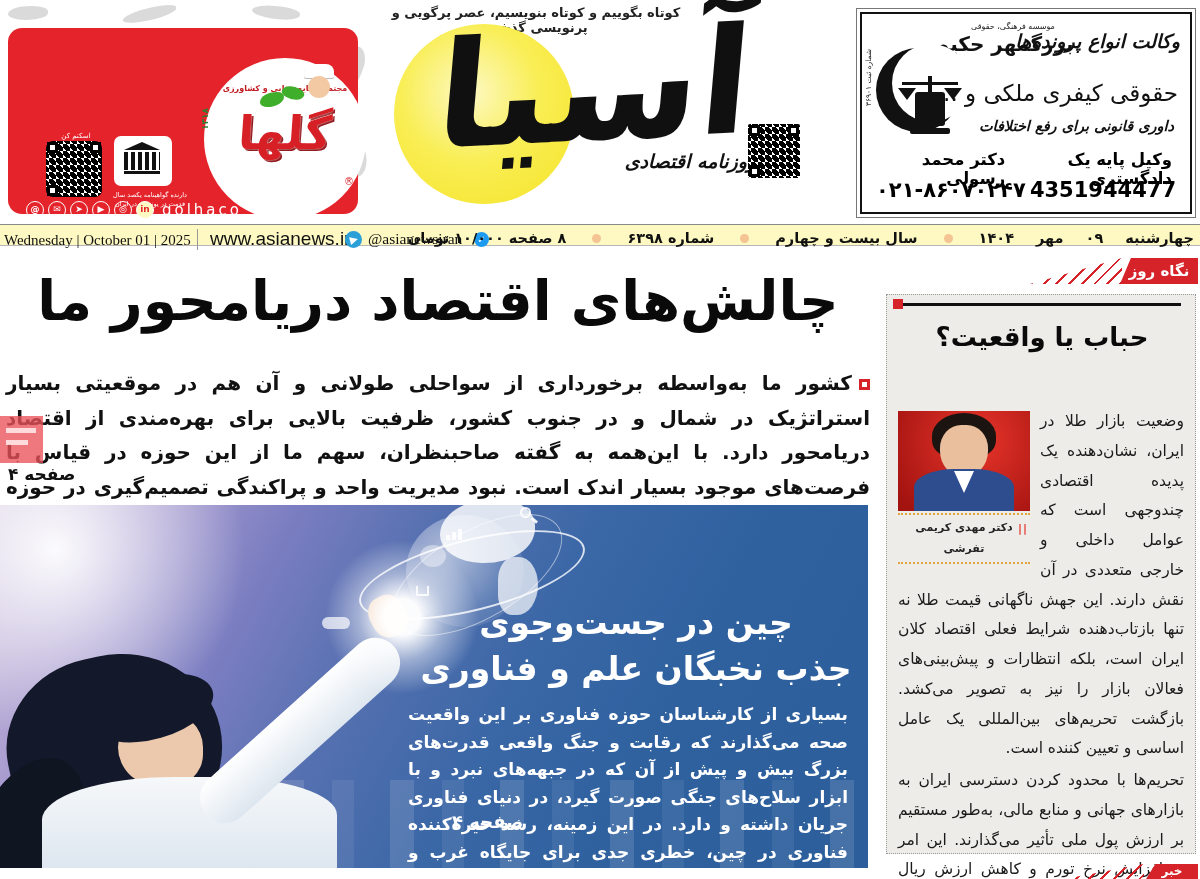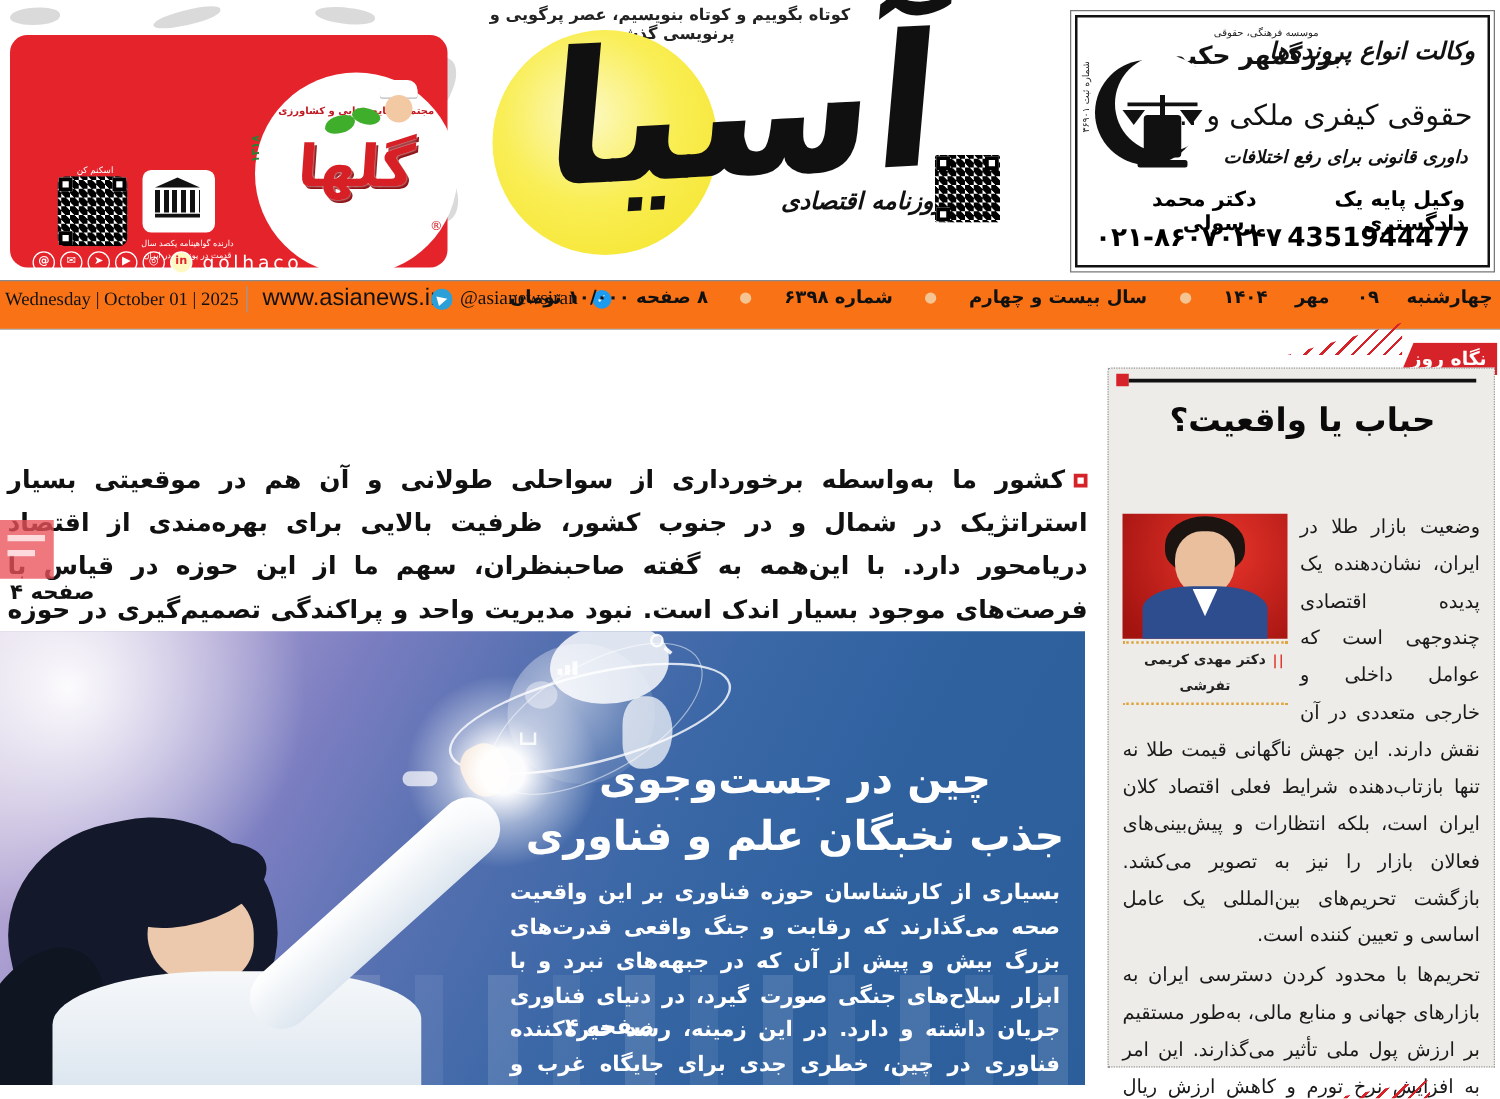--- a/index.html
+++ b/index.html
@@ -62,21 +62,21 @@
   .crescent .c2 { position:absolute; left:16px; top:-4px; width:78px; height:78px; background:#fff; border-radius:50%; }
   .scales { position:absolute; left:26px; top:26px; width:56px; height:64px; }
   .scales .beam { position:absolute; left:0; top:8px; width:56px; height:3px; background:#111; }
   .scales .pole { position:absolute; left:26px; top:2px; width:4px; height:52px; background:#111; }
   .scales .pan  { position:absolute; top:14px; width:0; height:0; border-left:9px solid transparent; border-right:9px solid transparent; border-top:12px solid #111; }
   .scales .body { position:absolute; left:13px; top:18px; width:30px; height:34px; background:#111; border-radius:3px; }
   .scales .base { position:absolute; left:8px; top:54px; width:40px; height:6px; background:#111; border-radius:2px; }
   .legal-reg { position:absolute; left:2px; top:92px; font-size:7.5px; color:#222; transform:rotate(-90deg); transform-origin:left top; white-space:nowrap; }
 
   
-  .dateline { left:0; top:224px; width:1200px; height:40px; border-top:1px solid #8a8a8a; border-bottom:1px solid #b5b5b5; background:#f97316; }
+  .dateline { left:0; top:224px; width:1200px; height:22px; border-top:1px solid #8a8a8a; border-bottom:1px solid #b5b5b5; background:#fef9c3; }
   .dl-greg { position:absolute; left:4px; top:7px; font-family:"Liberation Serif", serif; font-size:15px; color:#111; }
   .dl-sep { position:absolute; left:197px; top:4px; width:1px; height:21px; background:#999; }
   .dl-site { position:absolute; left:210px; top:3px; font-family:Liberation Sans, sans-serif; font-size:19px; color:#111; }
   .tg-icon { position:absolute; left:345px; top:6px; width:17px; height:17px; border-radius:50%; background:#2ba0d8; }
   .tg-icon::after { content:""; position:absolute; left:5px; top:5px; width:0; height:0; border-top:4px solid transparent; border-bottom:4px solid transparent; border-left:8px solid #fff; transform:rotate(-15deg); }
   .dl-handle { position:absolute; left:368px; top:5px; font-family:"Liberation Serif", serif; font-size:15.5px; color:#111; }
   .vf-icon { position:absolute; left:474px; top:7px; width:15px; height:15px; border-radius:50%; background:#1d9bf0; color:#fff; font-size:10px; line-height:15px; text-align:center; }
   .dl-right { position:absolute; right:6px; top:5px; display:flex; direction:rtl; align-items:center; gap:26px; font-size:14.5px; font-weight:bold; color:#111; }
   .dl-date-grp { display:flex; direction:rtl; gap:22px; }
   .odot { width:9px; height:9px; border-radius:50%; background:#f5c493; }
@@ -113,21 +113,21 @@
   .bars3 span { display:inline-block; width:4px; background:rgba(255,255,255,.85); margin-right:2px; vertical-align:bottom; }
   .cloud { position:absolute; width:28px; height:12px; background:rgba(255,255,255,.7); border-radius:10px; }
   .search-g { width:11px; height:11px; border:2.5px solid rgba(255,255,255,.9); border-radius:50%; position:relative; }
   .search-g::after { content:""; position:absolute; left:9px; top:10px; width:7px; height:2.5px; background:rgba(255,255,255,.9); transform:rotate(40deg); }
   .cart-g { width:13px; height:10px; border:2px solid rgba(255,255,255,.85); border-top-width:0; position:relative; }
   .photo-title { position:absolute; left:418px; top:95px; width:436px; text-align:center; color:#fff; font-size:33px; font-weight:bold; line-height:1.4; direction:rtl; }
   .photo-body { position:absolute; left:408px; top:196px; width:440px; color:#fff; font-size:17px; font-weight:bold; direction:rtl; text-align:justify; line-height:1.62; }
   .photo-page { position:absolute; left:452px; top:306px; color:#fff; font-size:18px; font-weight:bold; direction:rtl; }
 
   
-  .tab { background:#d6232a; color:#fff; font-weight:bold; text-align:center;margin-top:16px; }
+  .tab { background:#d6232a; color:#fff; font-weight:bold; text-align:center; }
   .tab-top { left:1120px; top:258px; width:78px; height:26px; font-size:15px; line-height:26px; clip-path:polygon(14% 0,100% 0,100% 100%,0 100%); }
   .hatch { background:repeating-linear-gradient(135deg,#d6232a 0 2px, transparent 2px 9px); }
   .hatch-top { left:1030px; top:258px; width:92px; height:26px; clip-path:polygon(100% 0,100% 100%,0 100%); }
   .sidebar-box { left:886px; top:294px; width:310px; height:560px; background:#eeece9; border:1px dotted #9a9a9a; direction:rtl; }
   .sb-rule { position:absolute; left:16px; top:8px; width:278px; height:3px; background:#111; }
   .sb-rule-sq { position:absolute; left:6px; top:4px; width:10px; height:10px; background:#d6232a; }
   .sb-headline { position:absolute; left:10px; top:22px; width:290px; text-align:center; font-size:26px; font-weight:bold; color:#0a0a0a; line-height:1.6; }
   .sb-content { position:absolute; left:11px; right:11px; top:112px; bottom:8px; font-size:15.5px; color:#1a1a1a; text-align:justify; line-height:1.92; }
   .sb-float { float:left; width:132px; margin:4px 10px 6px 0; direction:ltr; }
   .sb-photo { width:132px; height:100px; position:relative; overflow:hidden;
@@ -249,20 +249,21 @@
       </div>
       <span class="odot"></span>
       <span>سال بیست و چهارم</span>
       <span class="odot"></span>
       <span>شماره ۶۳۹۸</span>
       <span class="odot"></span>
       <span>۸ صفحه ۱۰/۰۰۰ تومان</span>
     </div>
   </div>
 
+  <h1 class="abs headline rtl">چالش‌های اقتصاد دریامحور ما</h1>
   <p class="abs lede"><span class="lede-marker"></span><span>کشور ما به‌واسطه برخورداری از سواحلی طولانی و آن هم در موقعیتی بسیار استراتژیک در شمال و در جنوب کشور، ظرفیت بالایی برای بهره‌مندی از اقتصاد دریامحور دارد. با این‌همه به گفته صاحبنظران، سهم ما از این حوزه در قیاس با فرصت‌های موجود بسیار اندک است. نبود مدیریت واحد و پراکندگی تصمیم‌گیری در حوزه دریا و سواحل کشور، اقتصاد دریامحور را با چالش‌های جدی روبه‌رو کرده است.</span></p>
   <div class="abs lede-page rtl">صفحه ۴</div>
   <div class="abs stamp">
     <i style="top:12px;width:30px;"></i>
       <i style="top:24px;width:22px;"></i>
   </div>
 
   <div class="abs photo">
     <div class="skyline"></div>
     <div class="ring" style="left:356px;top:34px;width:232px;height:72px;transform:rotate(-14deg);"></div>

